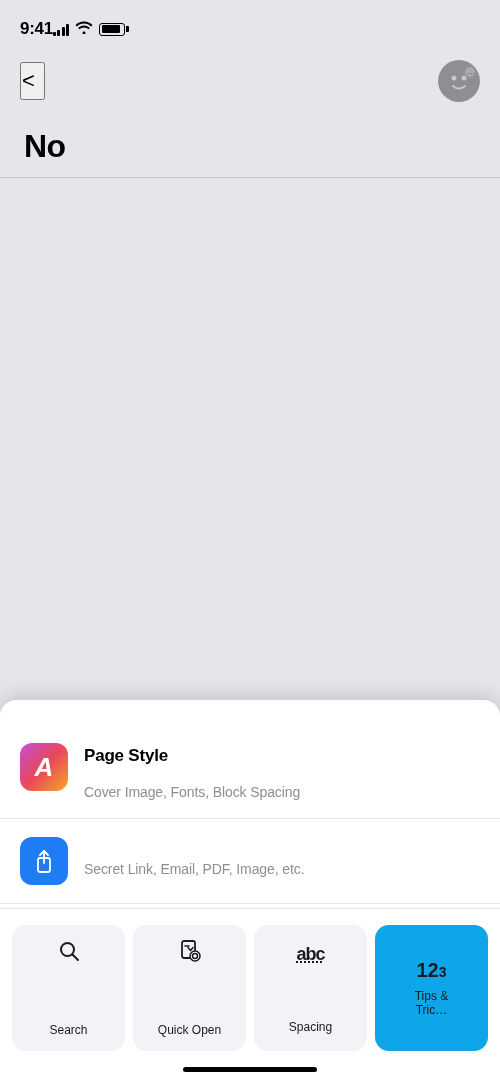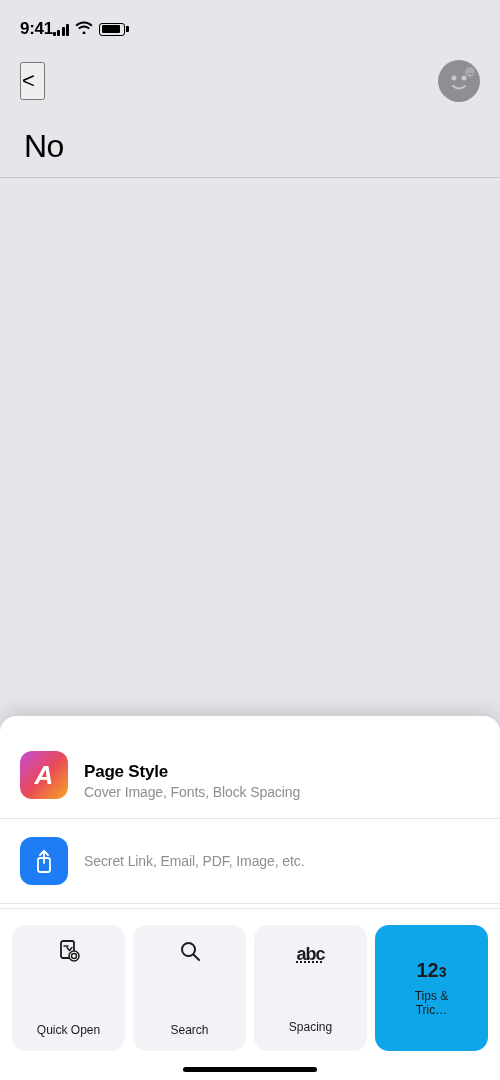--- a/index.html
+++ b/index.html
@@ -110,21 +110,21 @@
       height: 36px;
     }
 
     
     .page-content {
       padding: 16px 24px;
     }
 
     .page-title {
       font-size: 32px;
-      font-weight: 400;
+      font-weight: 700;
       color: #000;
       letter-spacing: -0.5px;
       margin-bottom: 12px;
     }
 
     .title-divider {
       height: 1px;
       background: #c7c7cc;
       margin: 0 -24px;
     }
@@ -187,20 +187,21 @@
       color: #000;
       letter-spacing: -0.2px;
       margin-bottom: 2px;
       margin-top: 12px;
     }
 
     .menu-subtitle {
       font-size: 14px;
       color: #8e8e93;
       letter-spacing: -0.1px;
+      margin-top: 16px;
     }
 
     .icon-letter {
       font-size: 26px;
       font-weight: 700;
       color: #fff;
       font-style: italic;
     }
 
     
@@ -362,42 +363,42 @@
   <div class="sheet-divider"></div>
 
 
   <div class="sheet-divider"></div>
 
   <div class="quick-actions-row">
 
     <div class="qa-item">
       <div class="qa-icon">
         <svg width="24" height="24" viewBox="0 0 24 24" fill="none">
+          <circle cx="10.5" cy="10.5" r="6.5" stroke="#1c1c1e" stroke-width="2"></circle>
+          <path d="M15.5 15.5 L21 21" stroke="#1c1c1e" stroke-width="2" stroke-linecap="round"></path>
+        </svg>
+      </div>
+      <span class="qa-label">Search</span>
+    </div>
+
+    <div class="qa-item">
+      <div class="qa-icon">
+        <svg width="24" height="24" viewBox="0 0 24 24" fill="none">
           <rect x="4" y="2" width="13" height="17" rx="2" stroke="#1c1c1e" stroke-width="1.8" fill="none"></rect>
           <circle cx="17" cy="17" r="5" fill="white" stroke="#1c1c1e" stroke-width="1.5"></circle>
           <circle cx="17" cy="17" r="2.5" stroke="#1c1c1e" stroke-width="1.5" fill="none"></circle>
           <path d="M15 8.5 L12.5 11.5 L10 8.5" stroke="#1c1c1e" stroke-width="1.5" stroke-linecap="round" stroke-linejoin="round" fill="none"></path>
           <path d="M7 7 L11 7" stroke="#1c1c1e" stroke-width="1.5" stroke-linecap="round"></path>
         </svg>
       </div>
       <span class="qa-label">Quick Open</span>
     </div>
 
     <div class="qa-item">
       <div class="qa-icon">
-        <svg width="24" height="24" viewBox="0 0 24 24" fill="none">
-          <circle cx="10.5" cy="10.5" r="6.5" stroke="#1c1c1e" stroke-width="2"></circle>
-          <path d="M15.5 15.5 L21 21" stroke="#1c1c1e" stroke-width="2" stroke-linecap="round"></path>
-        </svg>
-      </div>
-      <span class="qa-label">Search</span>
-    </div>
-
-    <div class="qa-item">
-      <div class="qa-icon">
         <span class="abc-icon">abc</span>
       </div>
       <span class="qa-label">Spacing</span>
     </div>
 
     <div class="qa-item-partial">
       <div class="qa-icon">
         <span class="tips-number">12<span style="font-size:14px">3</span></span>
       </div>
       <span class="qa-label">Tips &amp;<br>Tric…</span>

